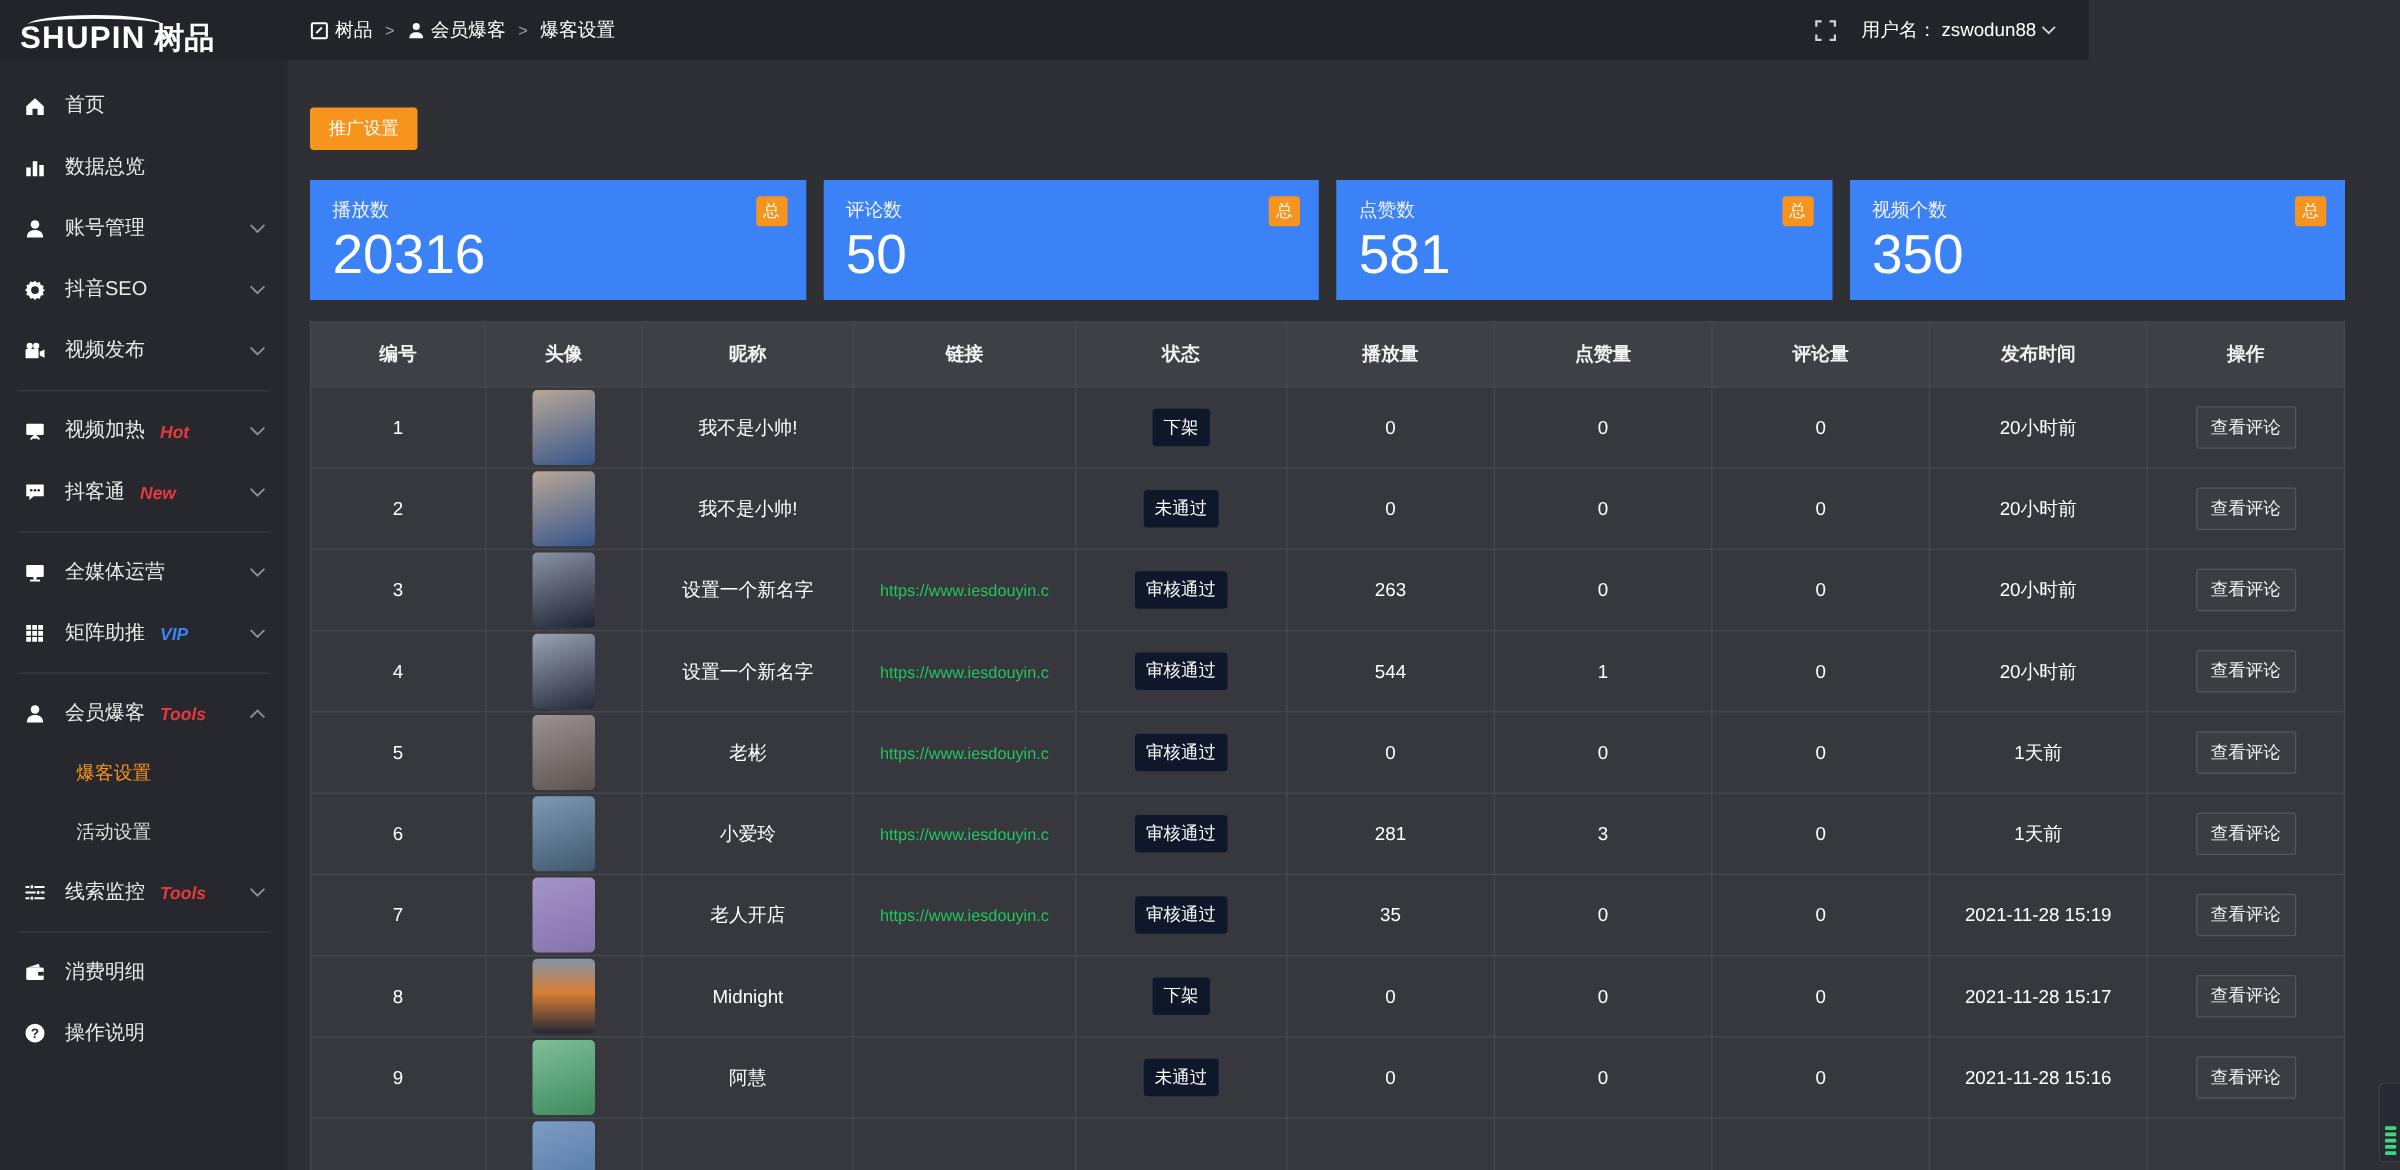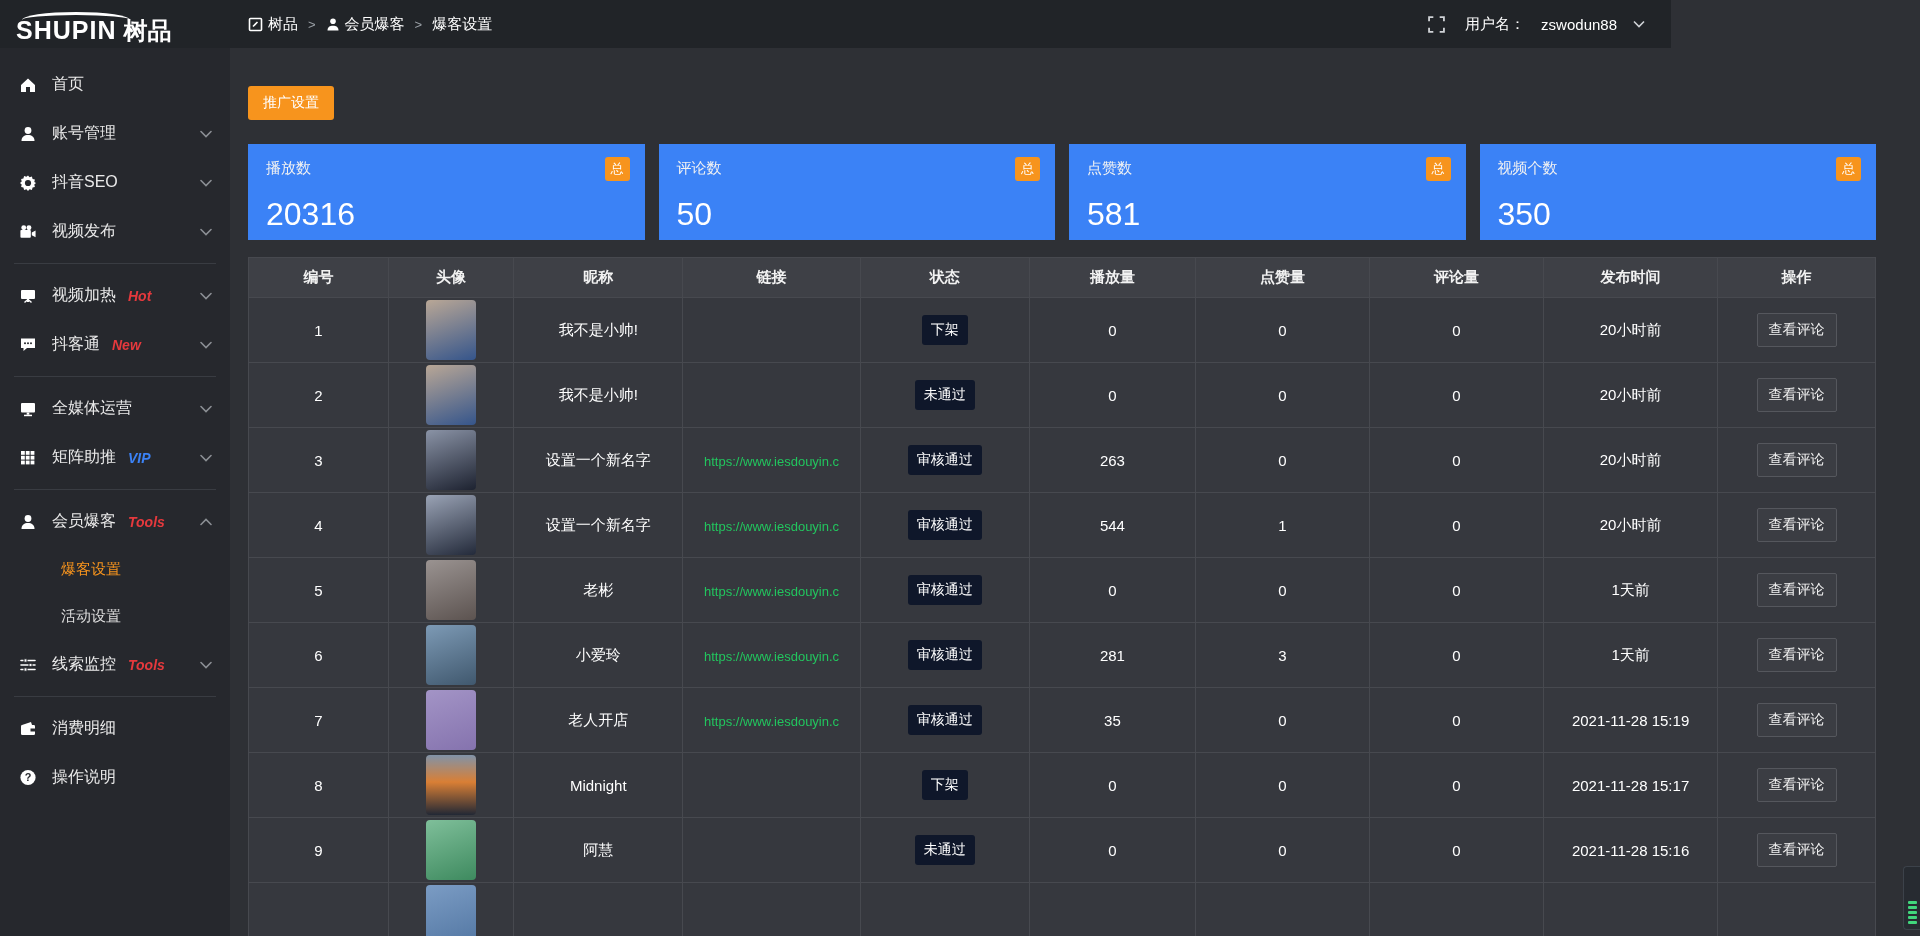--- a/index.html
+++ b/index.html
@@ -20,21 +20,21 @@
   .logo-wrap { position:relative; display:flex; align-items:flex-end; gap:7px; }
   .logo-arc { position:absolute; top:-6px; left:6px; width:108px; height:16px;
     border-top:3px solid #fff; border-radius:50%; }
   .logo-en { font-size:25px; font-weight:800; letter-spacing:1px; line-height:1; }
   .logo-cn { font-size:24px; font-weight:800; line-height:1; }
   .breadcrumb { display:flex; align-items:center; margin-left:18px; font-size:15px; }
   .crumb { display:flex; align-items:center; gap:5px; color:#fff; cursor:pointer; }
   .crumb-sep { color:#9aa0a6; margin:0 10px; font-size:13px; }
   .topbar-right { margin-left:auto; display:flex; align-items:center; gap:20px; padding-right:26px; }
   .fs-btn { display:flex; align-items:center; cursor:pointer; }
-  .user-box { display:flex; align-items:center; gap:16px; font-size:15px; cursor:pointer; }
+  .user-box { display:flex; align-items:center; gap:4px; font-size:15px; cursor:pointer; }
   
   .sidebar {
     position:absolute; top:48px; left:0; width:230px; height:888px;
     background:#26282d; padding-top:12px; z-index:10;
   }
   .side-item { height:49px; display:flex; align-items:center; padding:0 18px 0 19px;
     font-size:16px; color:#eaeaea; cursor:pointer; }
   .s-icon { width:18px; height:18px; margin-right:15px; display:flex; align-items:center; justify-content:center; flex:none; }
   .s-label { white-space:nowrap; }
   .s-tag { margin-left:12px; font-size:14px; font-style:italic; font-weight:bold; }
@@ -44,27 +44,27 @@
     font-size:15px; color:#dddddd; cursor:pointer; }
   .side-sub.active { color:#f7941d; }
   
   .main { position:absolute; top:48px; left:230px; width:1690px; height:888px;
     padding:38px 44px 0 18px; }
   .promo-btn { background:#f7941d; border:none; color:#fff; font-size:14px;
     padding:8px 15px; border-radius:3px; cursor:pointer; font-family:inherit; }
   .cards { display:flex; gap:14px; margin-top:24px; }
   .card { flex:1; background:#3b82f6; height:96px; padding:15px 18px; position:relative; }
   .card-label { font-size:15px; color:#f2f2f2; }
-  .card-value { font-size:32px; color:#fff; margin-top:18px; line-height:1.15; }
+  .card-value { font-size:44px; color:#fff; margin-top:1px; line-height:1.15; }
   .card-badge { position:absolute; top:13px; right:15px; background:#f7941d; color:#fff;
     font-size:13px; padding:3px 6px; border-radius:3px; }
   
   table { width:100%; margin-top:17px; border-collapse:collapse; background:#36383e;
     table-layout:fixed; }
-  th { background:#3e4046; height:40px; font-size:15px; font-weight:bold; color:#f2f2f2;
+  th { background:#3e4046; height:52px; font-size:15px; font-weight:bold; color:#f2f2f2;
     border:1px solid #47494f; }
   td { height:65px; text-align:center; font-size:15px; color:#fff; border:1px solid #47494f;
     overflow:hidden; white-space:nowrap; }
   .avatar { display:inline-block; width:50px; height:60px; border-radius:4px; vertical-align:middle; }
   .status-badge { display:inline-block; background:#0f172a; color:#fff; padding:6px 9px;
     border-radius:3px; font-size:14px; }
   .vid-link { color:#22c55e; text-decoration:none; font-size:13px; }
   .action-btn { background:#3b3d43; border:1px solid #55575d; color:#f2f2f2; font-size:14px;
     padding:7px 11px; border-radius:2px; cursor:pointer; font-family:inherit;text-align:center; }
   
@@ -131,20 +131,30 @@
 </div>
 
 <div class="sidebar" id="sidebar">
     <div class="side-item">
       <span class="s-icon">
         <svg width="18" height="18" viewBox="0 0 18 18">
           <path fill="#fff" d="M2 9 L9 2.5 L16 9 V16 H11 V11 H7 V16 H2 Z"></path>
         </svg>
       </span>
       <span class="s-label">首页</span>
+    </div>
+    <div class="side-item">
+      <span class="s-icon">
+        <svg width="18" height="18" viewBox="0 0 18 18">
+          <rect x="2" y="9" width="3.6" height="7" fill="#fff"></rect>
+          <rect x="7.2" y="4" width="3.6" height="12" fill="#fff"></rect>
+          <rect x="12.4" y="7" width="3.6" height="9" fill="#fff"></rect>
+        </svg>
+      </span>
+      <span class="s-label">数据总览</span>
     </div>
     <div class="side-item">
       <span class="s-icon">
         <svg width="18" height="18" viewBox="0 0 18 18">
           <circle cx="9" cy="5.5" r="3.4" fill="#fff"></circle>
           <path fill="#fff" d="M2.5 16 C2.5 11.8 5.4 10 9 10 C12.6 10 15.5 11.8 15.5 16 Z"></path>
         </svg>
       </span>
       <span class="s-label">账号管理</span>
       <span class="s-chevron">

